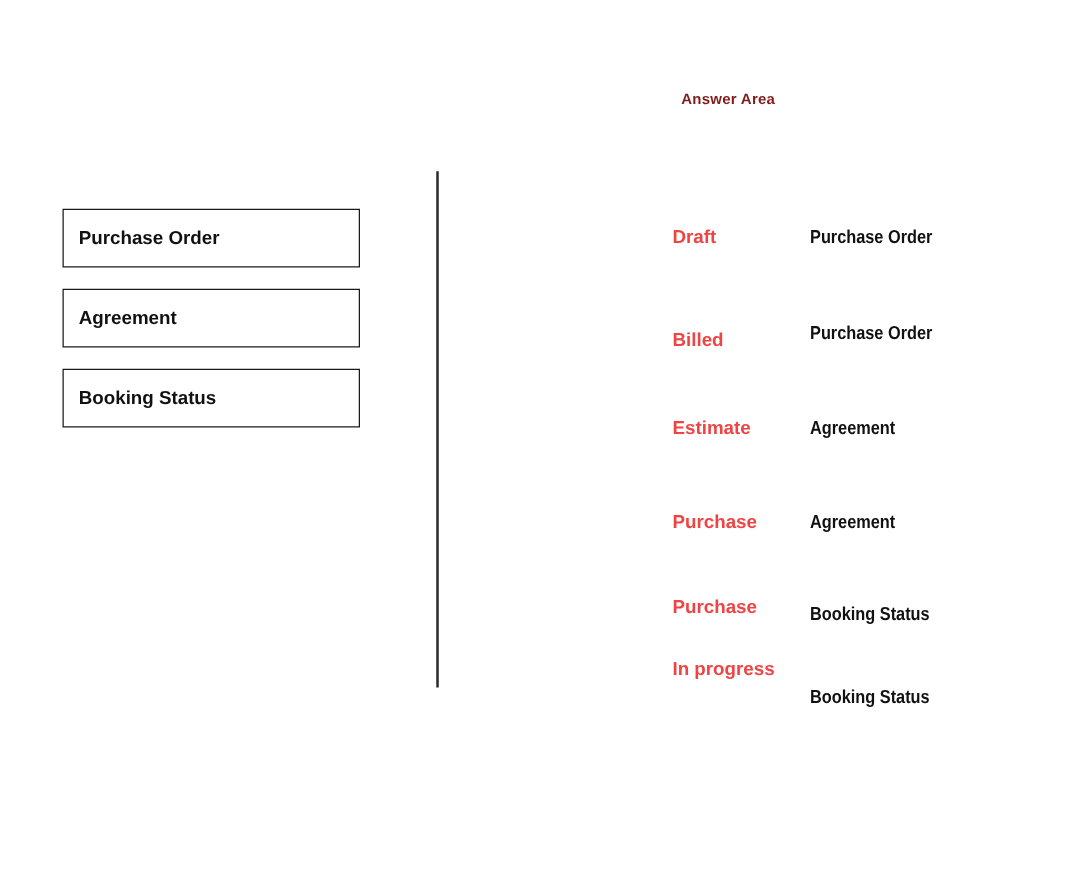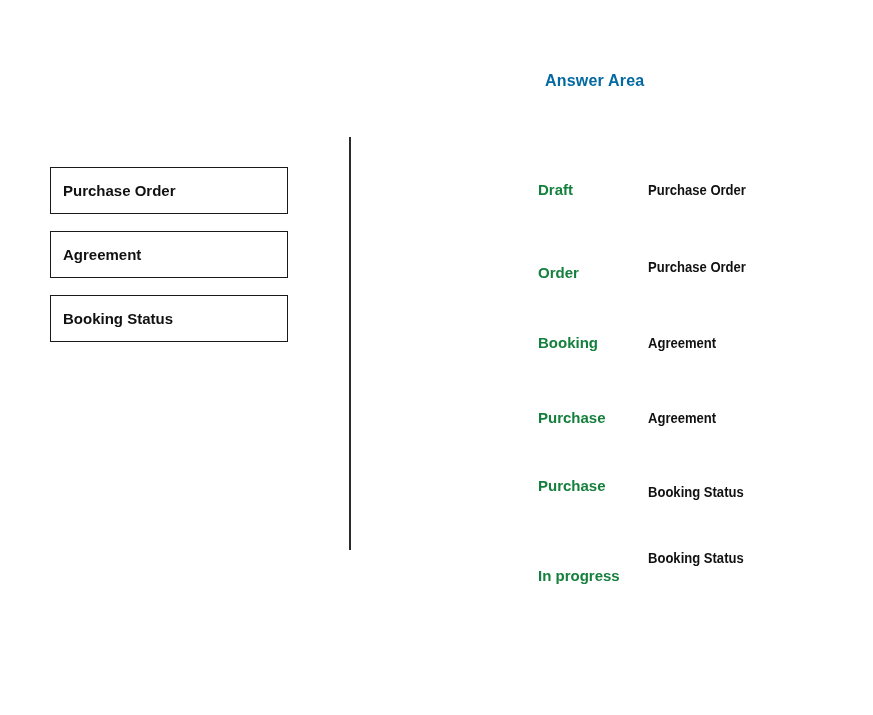--- a/index.html
+++ b/index.html
@@ -12,23 +12,23 @@
     position: relative;
     width: 873px;
     height: 715px;
     background: #ffffff;
     overflow: hidden;
   }
   .answer-area-title {
     position: absolute;
     left: 545px;
     top: 72px;
-    font-size: 16px;
+    font-size: 12px;
     font-weight: 700;
-    color: #0369a1;
+    color: #7f1d1d;
     letter-spacing: 0.2px;
     white-space: nowrap;
   }
   .source-box {
     position: absolute;
     left: 50px;
     width: 238px;
     height: 47px;
     box-sizing: border-box;
     border: 1.5px solid #1a1a1a;
@@ -50,21 +50,21 @@
     top: 137px;
     width: 1.5px;
     height: 413px;
     background: #2a2a2a;
   }
   .status-label {
     position: absolute;
     left: 538px;
     font-size: 15px;
     font-weight: 700;
-    color: #15803d;
+    color: #ef4444;
     line-height: 19px;
     white-space: nowrap;
   }
   .dropped-answer {
     position: absolute;
     left: 648px;
     font-size: 15px;
     font-weight: 700;
     color: #111111;
     line-height: 19px;
@@ -89,28 +89,28 @@
   </div>
   <div class="source-box" style="top:295px;">
     <span class="label">Booking Status</span>
   </div>
 
   <div class="divider"></div>
 
   <div class="status-label" style="top:180px;">Draft</div>
   <div class="dropped-answer" style="top:180px;">Purchase Order</div>
 
-  <div class="status-label" style="top:263px;">Order</div>
+  <div class="status-label" style="top:263px;">Billed</div>
   <div class="dropped-answer" style="top:257px;">Purchase Order</div>
 
-  <div class="status-label" style="top:333px;">Booking</div>
+  <div class="status-label" style="top:333px;">Estimate</div>
   <div class="dropped-answer" style="top:333px;">Agreement</div>
 
   <div class="status-label" style="top:408px;">Purchase</div>
   <div class="dropped-answer" style="top:408px;">Agreement</div>
 
   <div class="status-label" style="top:476px;">Purchase</div>
   <div class="dropped-answer" style="top:482px;">Booking Status</div>
 
-  <div class="status-label" style="top:566px;">In progress</div>
+  <div class="status-label" style="top:526px;">In progress</div>
   <div class="dropped-answer" style="top:548px;">Booking Status</div>
 
 </div>
 
 </body></html>

